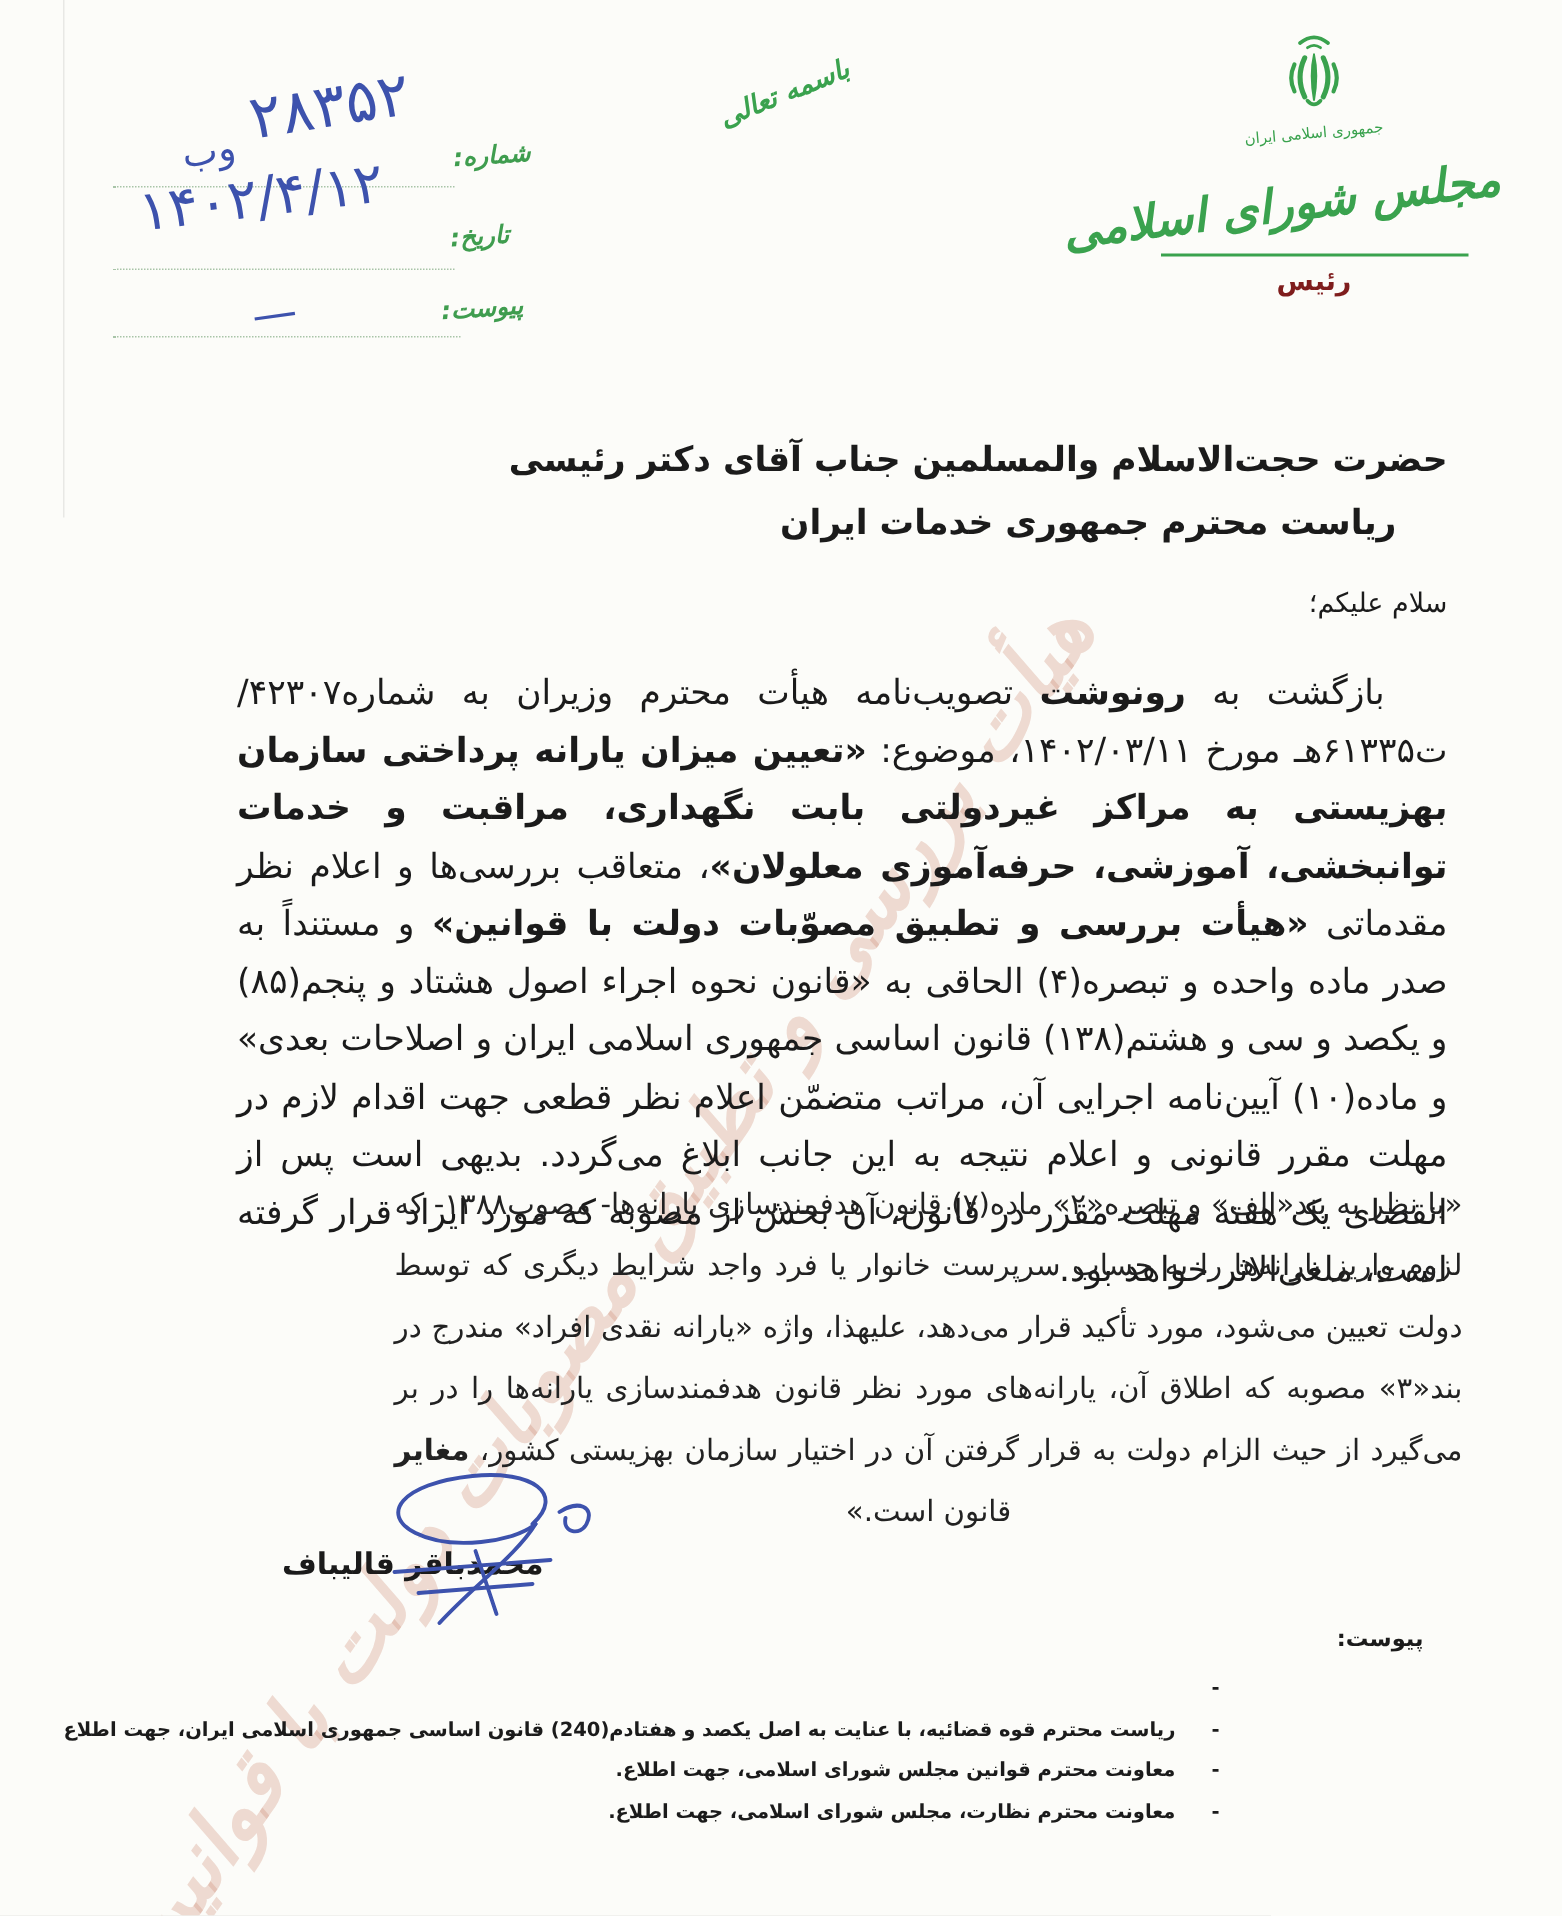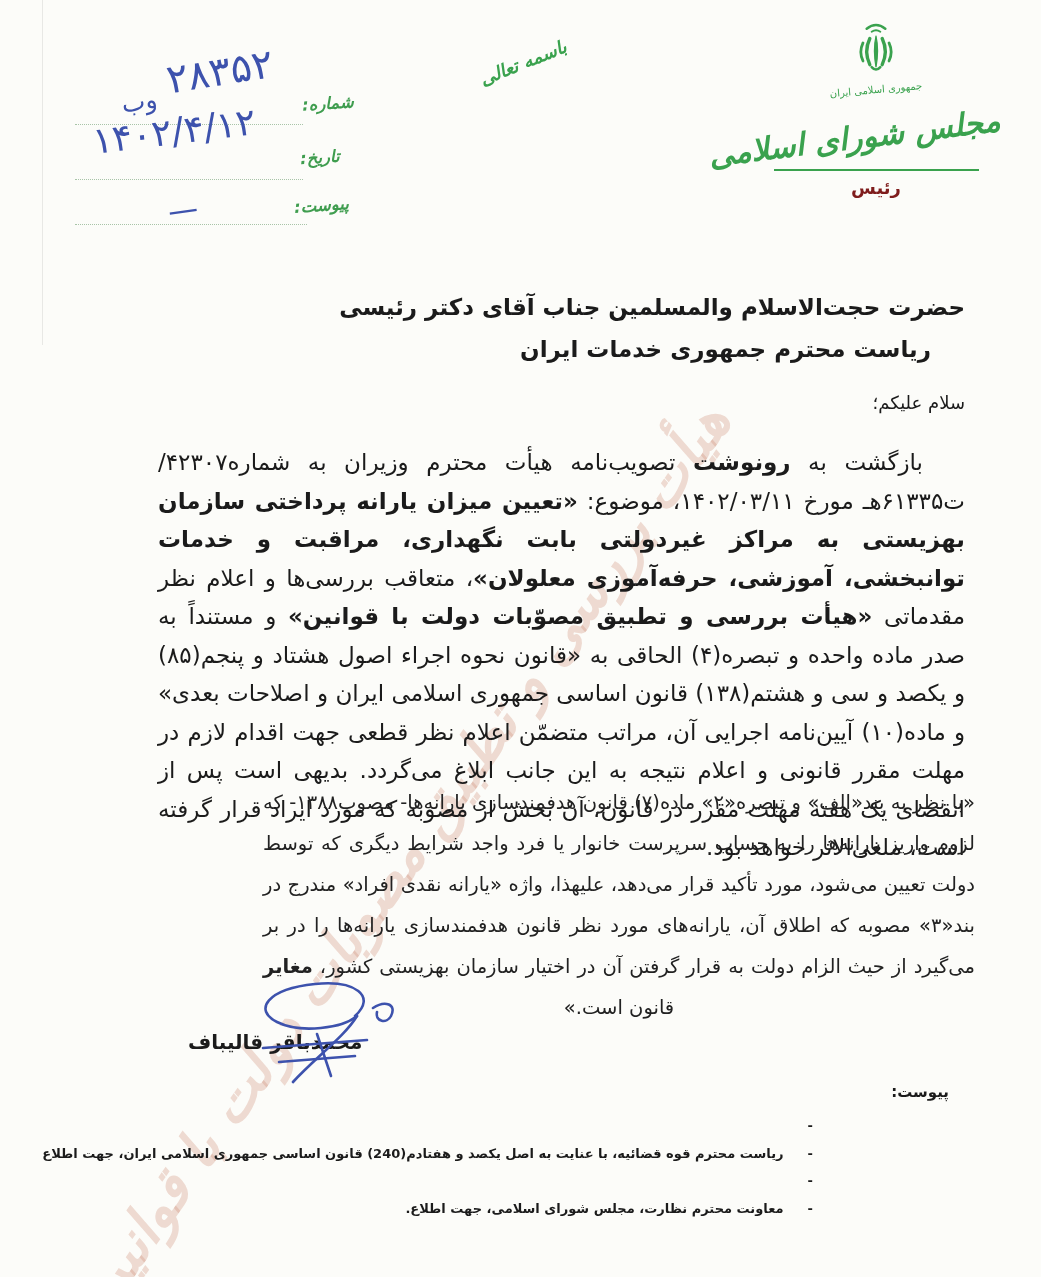--- a/index.html
+++ b/index.html
@@ -148,20 +148,21 @@
     <div class="cc-list">
       <div class="cc-item">
         <span class="cc-dash">-</span>
       </div>
       <div class="cc-item">
         <span class="cc-dash">-</span>
         <span>ریاست محترم قوه قضائیه، با عنایت به اصل یکصد و هفتادم(240) قانون اساسی جمهوری اسلامی ایران، جهت اطلاع</span>
       </div>
       <div class="cc-item">
         <span class="cc-dash">-</span>
+        <span>معاونت محترم قوانین مجلس شورای اسلامی، جهت اطلاع.</span>
       </div>
       <div class="cc-item">
         <span class="cc-dash">-</span>
         <span>معاونت محترم نظارت، مجلس شورای اسلامی، جهت اطلاع.</span>
       </div>
     </div>
 
   </div>
 </div>
 

